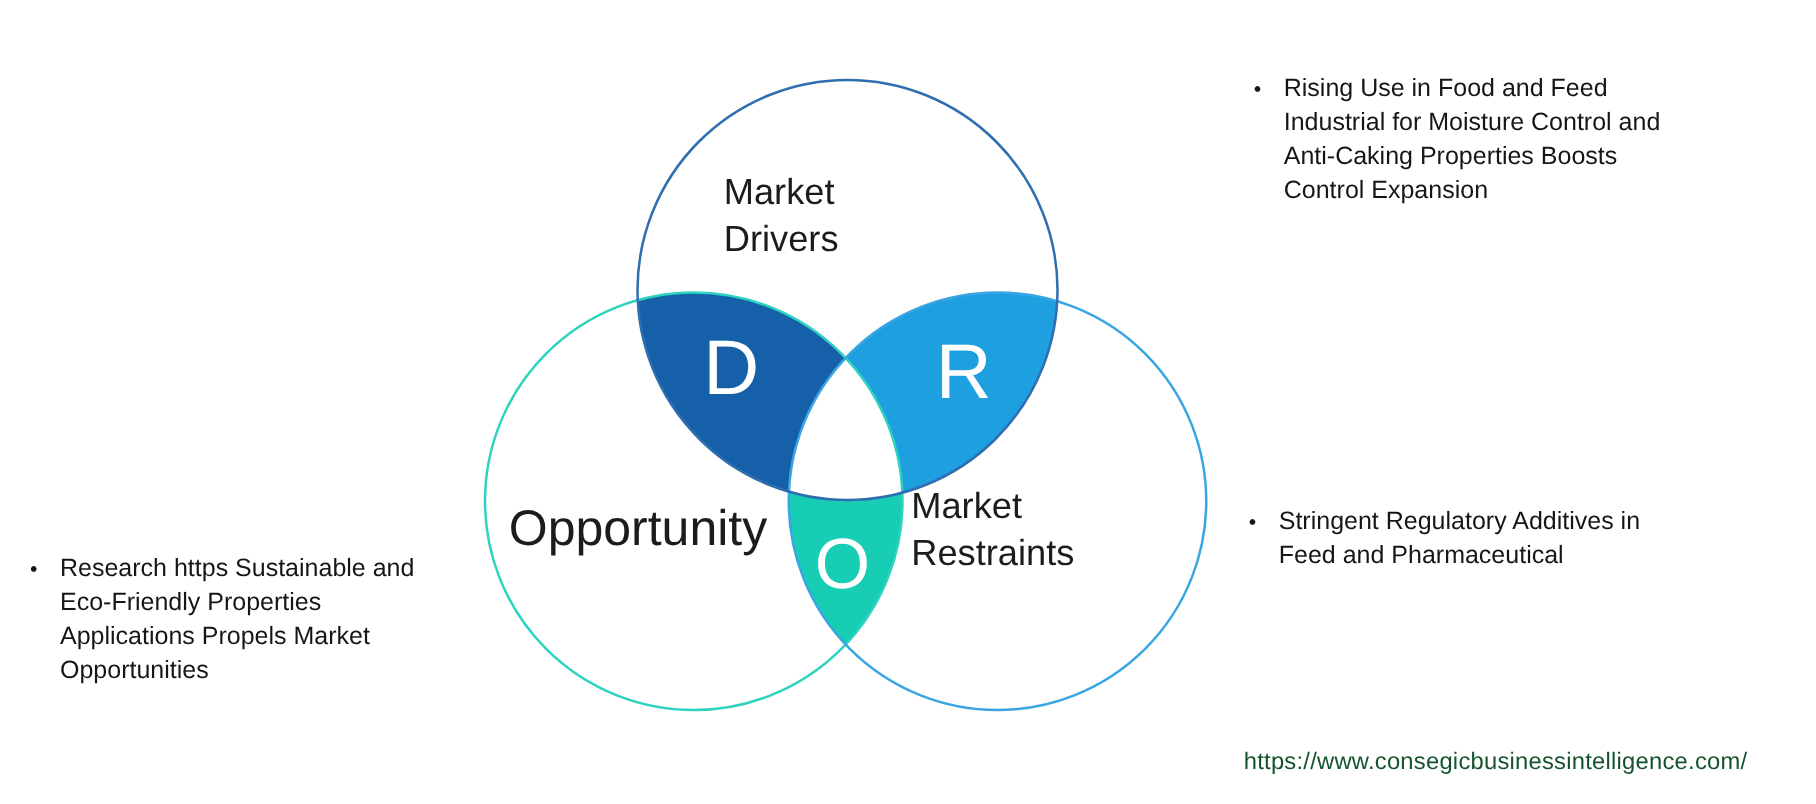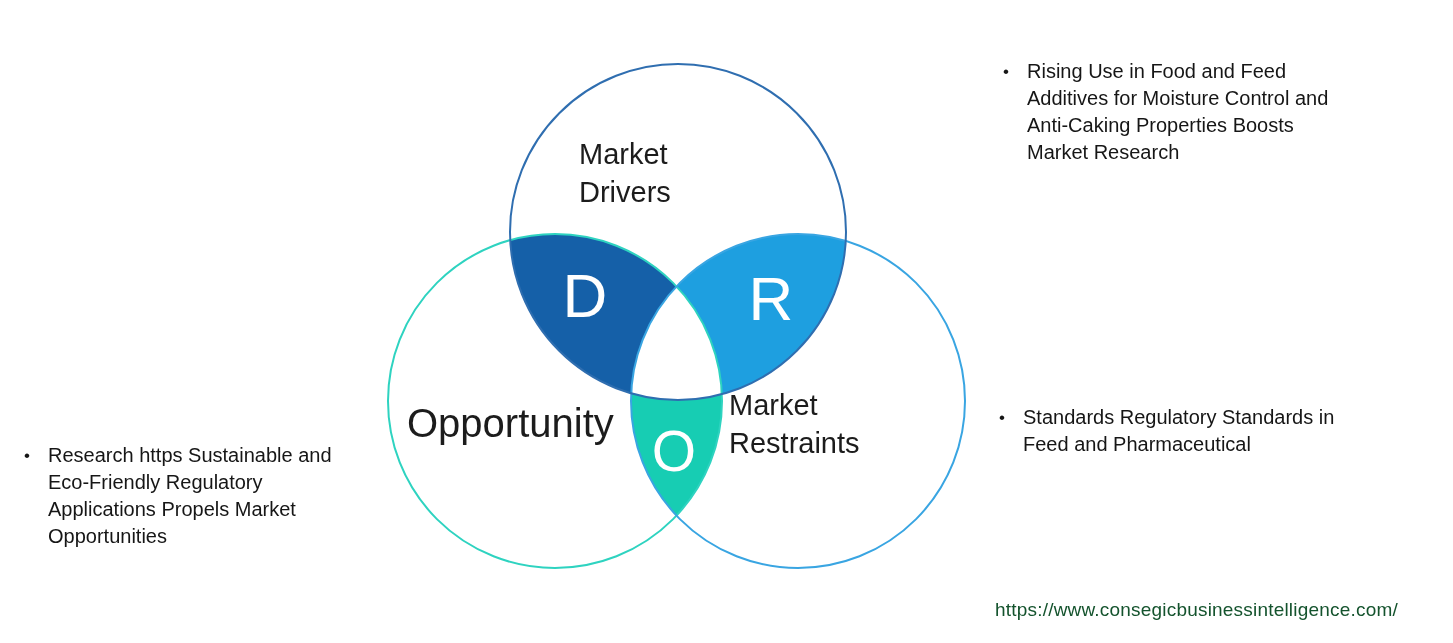--- a/index.html
+++ b/index.html
@@ -118,39 +118,39 @@
   </div>
 
   <div class="region-letter letter-d">D</div>
   <div class="region-letter letter-r">R</div>
   <div class="region-letter letter-o">O</div>
 
   <div class="bullet bullet-drivers">
     <span class="marker">•</span>
     <div class="lines">
       <div>Rising Use in Food and Feed</div>
-      <div>Additives for Moisture Control and</div>
+      <div>Industrial for Moisture Control and</div>
       <div>Anti-Caking Properties Boosts</div>
-      <div>Market Research</div>
+      <div>Control Expansion</div>
     </div>
   </div>
 
   <div class="bullet bullet-restraints">
     <span class="marker">•</span>
     <div class="lines">
-      <div>Standards Regulatory Standards in</div>
+      <div>Stringent Regulatory Additives in</div>
       <div>Feed and Pharmaceutical</div>
     </div>
   </div>
 
   <div class="bullet bullet-opportunity">
     <span class="marker">•</span>
     <div class="lines">
       <div>Research https Sustainable and</div>
-      <div>Eco-Friendly Regulatory</div>
+      <div>Eco-Friendly Properties</div>
       <div>Applications Propels Market</div>
       <div>Opportunities</div>
     </div>
   </div>
 
   <div class="footer-url">https://www.consegicbusinessintelligence.com/</div>
 
 </div>
 
 </body></html>

